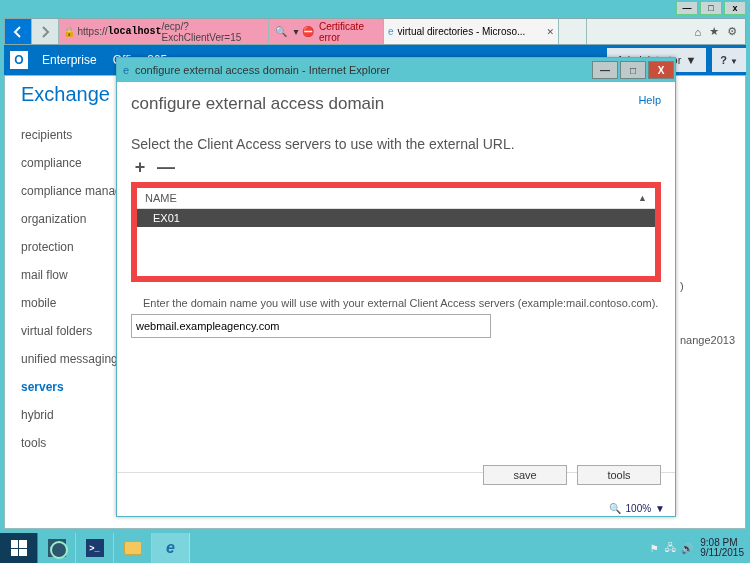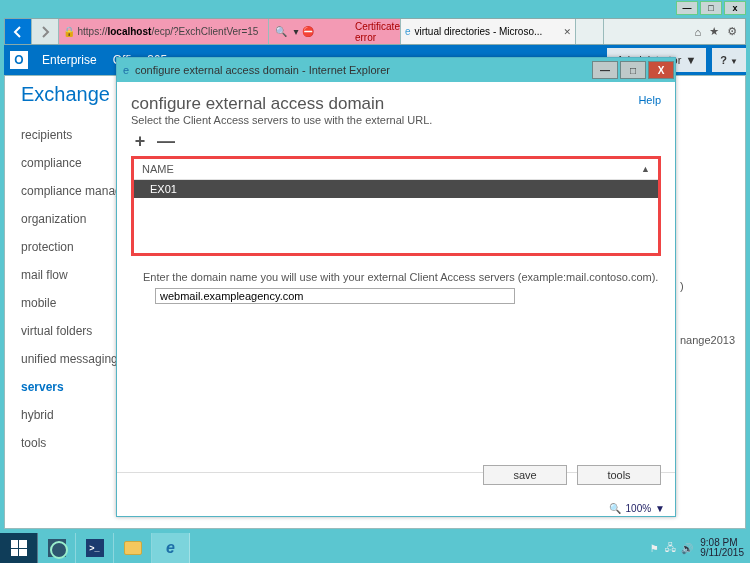--- a/index.html
+++ b/index.html
@@ -13,25 +13,25 @@
 
   
   .browser { position:absolute; left:4px; right:4px; top:18px; height:57px; }
   .navrow { height:27px; display:flex; align-items:stretch; border:1px solid #8aa; background:#e8f0f0; }
   .navbtn { width:27px; display:flex; align-items:center; justify-content:center; border-right:1px solid #9bb; }
   .navbtn.back { background:#0078d7; color:#fff; }
   .navbtn.fwd { background:#dbe7e7; color:#555; }
   .addr { flex:0 0 210px; background:#f39ab4; border-right:1px solid #9bb; display:flex; align-items:center; padding:0 4px; font-size:10px; overflow:hidden; }
   .addr .lock { color:#d4a100; margin-right:2px; }
   .addr .proto { color:#444; }
-  .addr .host { font-weight:bold; color:#000; }
+  .addr .host { font-weight:bold; color:#000;font-family:Liberation Mono, monospace; }
   .addr .path { color:#444; }
   .addrcap { flex:0 0 115px; background:#f39ab4; display:flex; align-items:center; font-size:10px; border-right:1px solid #9bb;}
   .addrcap .mag { color:#333; padding:0 6px;}
-  .addrcap .certerr { color:#a00;margin-left:36px; }
+  .addrcap .certerr { color:#a00; }
   .addrcap .cert-icon { color:#a00; margin:0 4px; }
   .tab { flex:0 0 175px; background:#f5f5f5; border-right:1px solid #9bb; display:flex; align-items:center; font-size:10px; padding:0 4px; gap:4px; }
   .tab .ie-icon { color:#3a9bd6; font-size:10px;}
   .tab .tab-close { margin-left:auto; color:#555; font-size:9px;}
   .blank-tab { width:28px; border-right:1px solid #9bb; background:#e8f0f0;}
   .chrome-icons { margin-left:auto; display:flex; align-items:center; gap:8px; padding:0 8px; color:#555; font-size:11px;}
 
   .suite { height:30px; background:#0072c6; color:#fff; display:flex; align-items:center; font-size:12px; }
   .suite .app-icon { width:18px; height:18px; background:#fff; color:#0072c6; font-weight:bold; font-size:12px; display:flex; align-items:center; justify-content:center; margin:0 6px;}
   .suite .tenant { padding:0 8px; }
@@ -54,29 +54,29 @@
   .dialog-title { height:24px; background:#5bc6d0; display:flex; align-items:center; font-size:11px; color:#333; }
   .dialog-title .ie-e { width:18px; text-align:center; color:#1e6fa8;}
   .dialog-title .ttl { flex:1; text-align:left; }
   .dialog-title .dbtns { display:flex; }
   .dialog-title .dbtn { width:26px; height:18px; margin:0 1px; background:#bfc9c9; border:1px solid #6d8787; display:flex; align-items:center; justify-content:center; font-size:10px; font-weight:bold;}
   .dialog-title .dbtn.close { background:#c94f3b; color:#fff;}
 
   .dialog-body { position:absolute; left:14px; right:14px; top:30px; bottom:44px; }
   .dialog-body h1 { font-size:17px; font-weight:400; color:#555; margin-top:6px;}
   .dialog-body .help { position:absolute; right:0; top:6px; font-size:11px; color:#0072c6; }
-  .instr { font-size:11px; color:#555; }
+  .instr { font-size:14px; color:#555; margin-top:22px; }
   .pm-row { margin-top:6px; font-size:18px; color:#555; display:flex; gap:8px;}
   .pm-btn { width:18px; text-align:center; cursor:pointer; font-weight:bold; line-height:1;}
-  .tbl { margin-top:6px; border:3px solid #ef4444; height:100px; font-size:11px;}
+  .tbl { margin-top:6px; border:6px solid #ef4444; height:100px; font-size:11px;}
   .tbl-head { display:flex; align-items:center; padding:4px 8px; color:#555; border-bottom:1px solid #e0e0e0;}
   .tbl-head .sort { margin-left:auto; font-size:9px;}
   .tbl-row { background:#4a4a4a; color:#fff; padding:3px 16px; }
   .instr2 { font-size:11px; color:#555; margin-top:14px; line-height:1.3;padding-left:12px;}
-  .domain-input { margin-top:4px; width:360px; height:16px; border:1px solid #aaa; font-size:11px; padding:1px 4px;margin-left:24px;}
+  .domain-input { margin-top:4px; width:360px; height:24px; border:1px solid #aaa; font-size:11px; padding:1px 4px;}
 
   .dialog-footer { position:absolute; left:0; right:0; bottom:20px; height:24px; border-top:1px solid #ddd; display:flex; justify-content:flex-end; gap:10px; padding:0px 14px; align-items:flex-start; padding-top:0px;}
   .dlg-btn { margin-top:-8px; width:84px; height:20px; border:1px solid #aaa; background:#f4f4f4; font-size:11px; color:#333;}
   .zoom { position:absolute; right:10px; bottom:2px; font-size:10px; color:#226; display:flex; align-items:center; gap:4px;}
   .zoom .mag { color:#3a6ea5;}
 
   
   .taskbar { position:absolute; left:0; right:0; bottom:0; height:30px; background:#5bc6d0; display:flex; align-items:stretch; }
   .tbtn { width:38px; display:flex; align-items:center; justify-content:center; border-right:1px solid rgba(255,255,255,.3); font-size:15px;}
   .tbtn.start { background:#0f3d59; }

